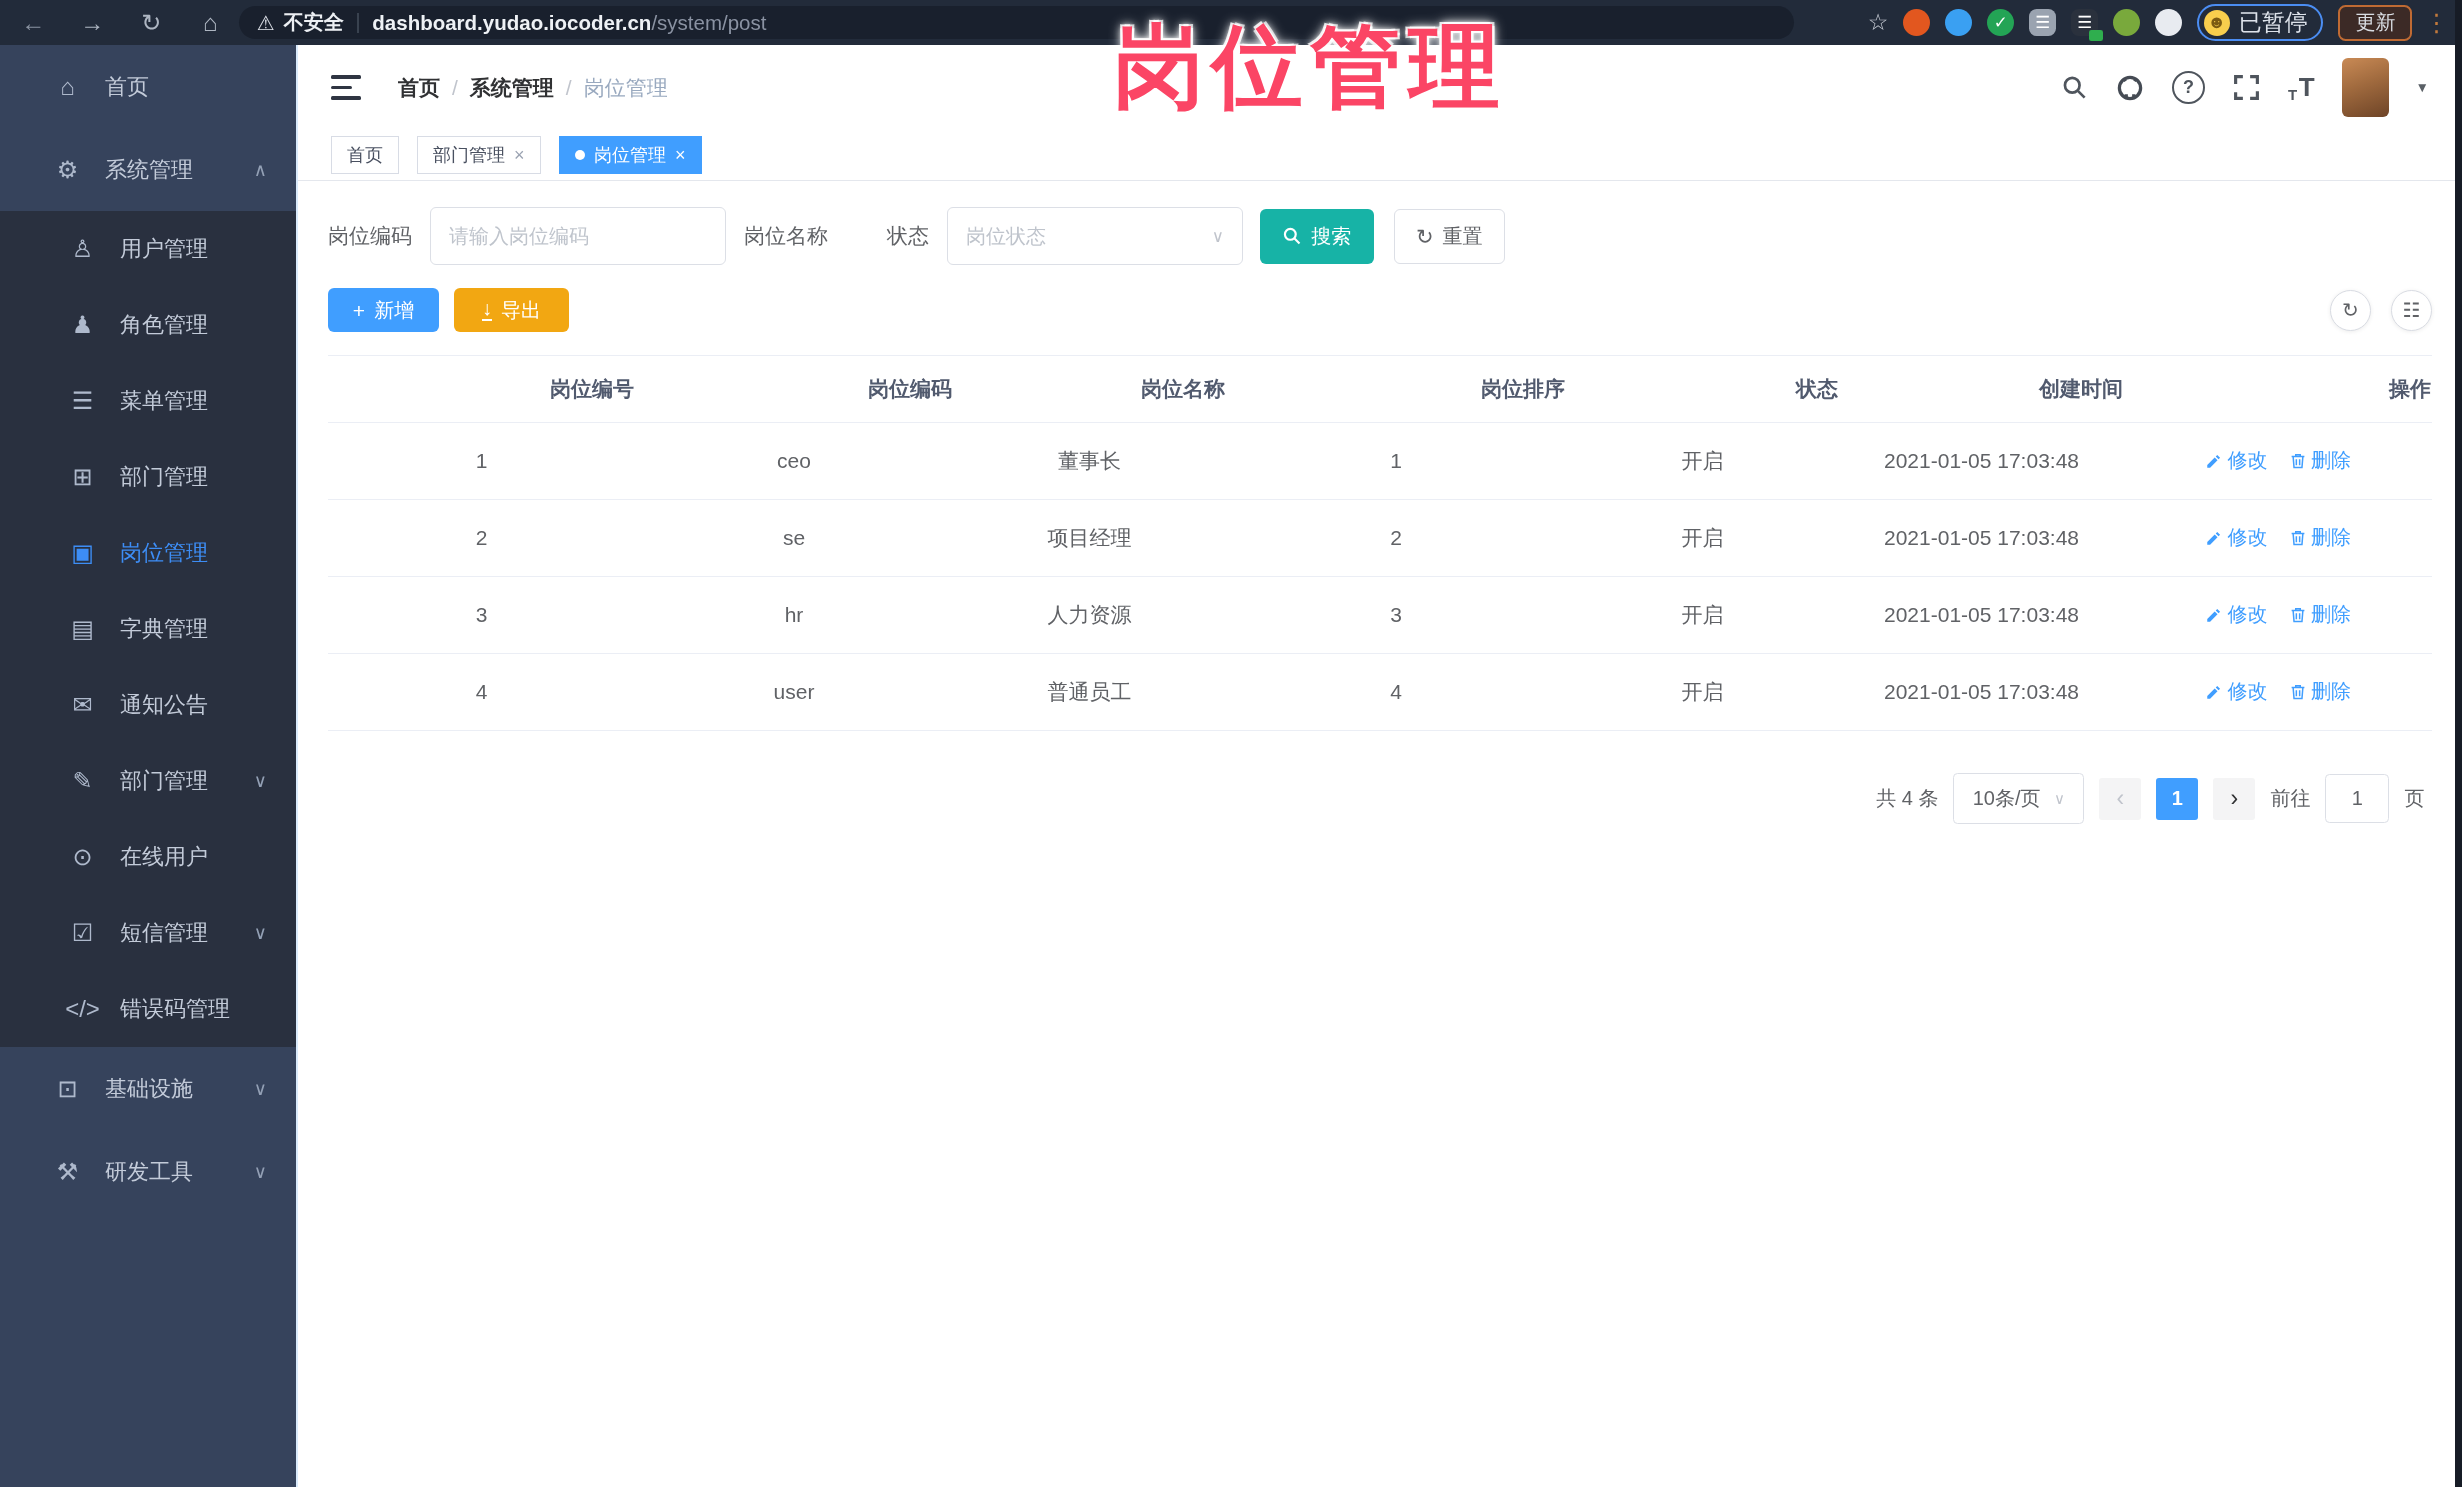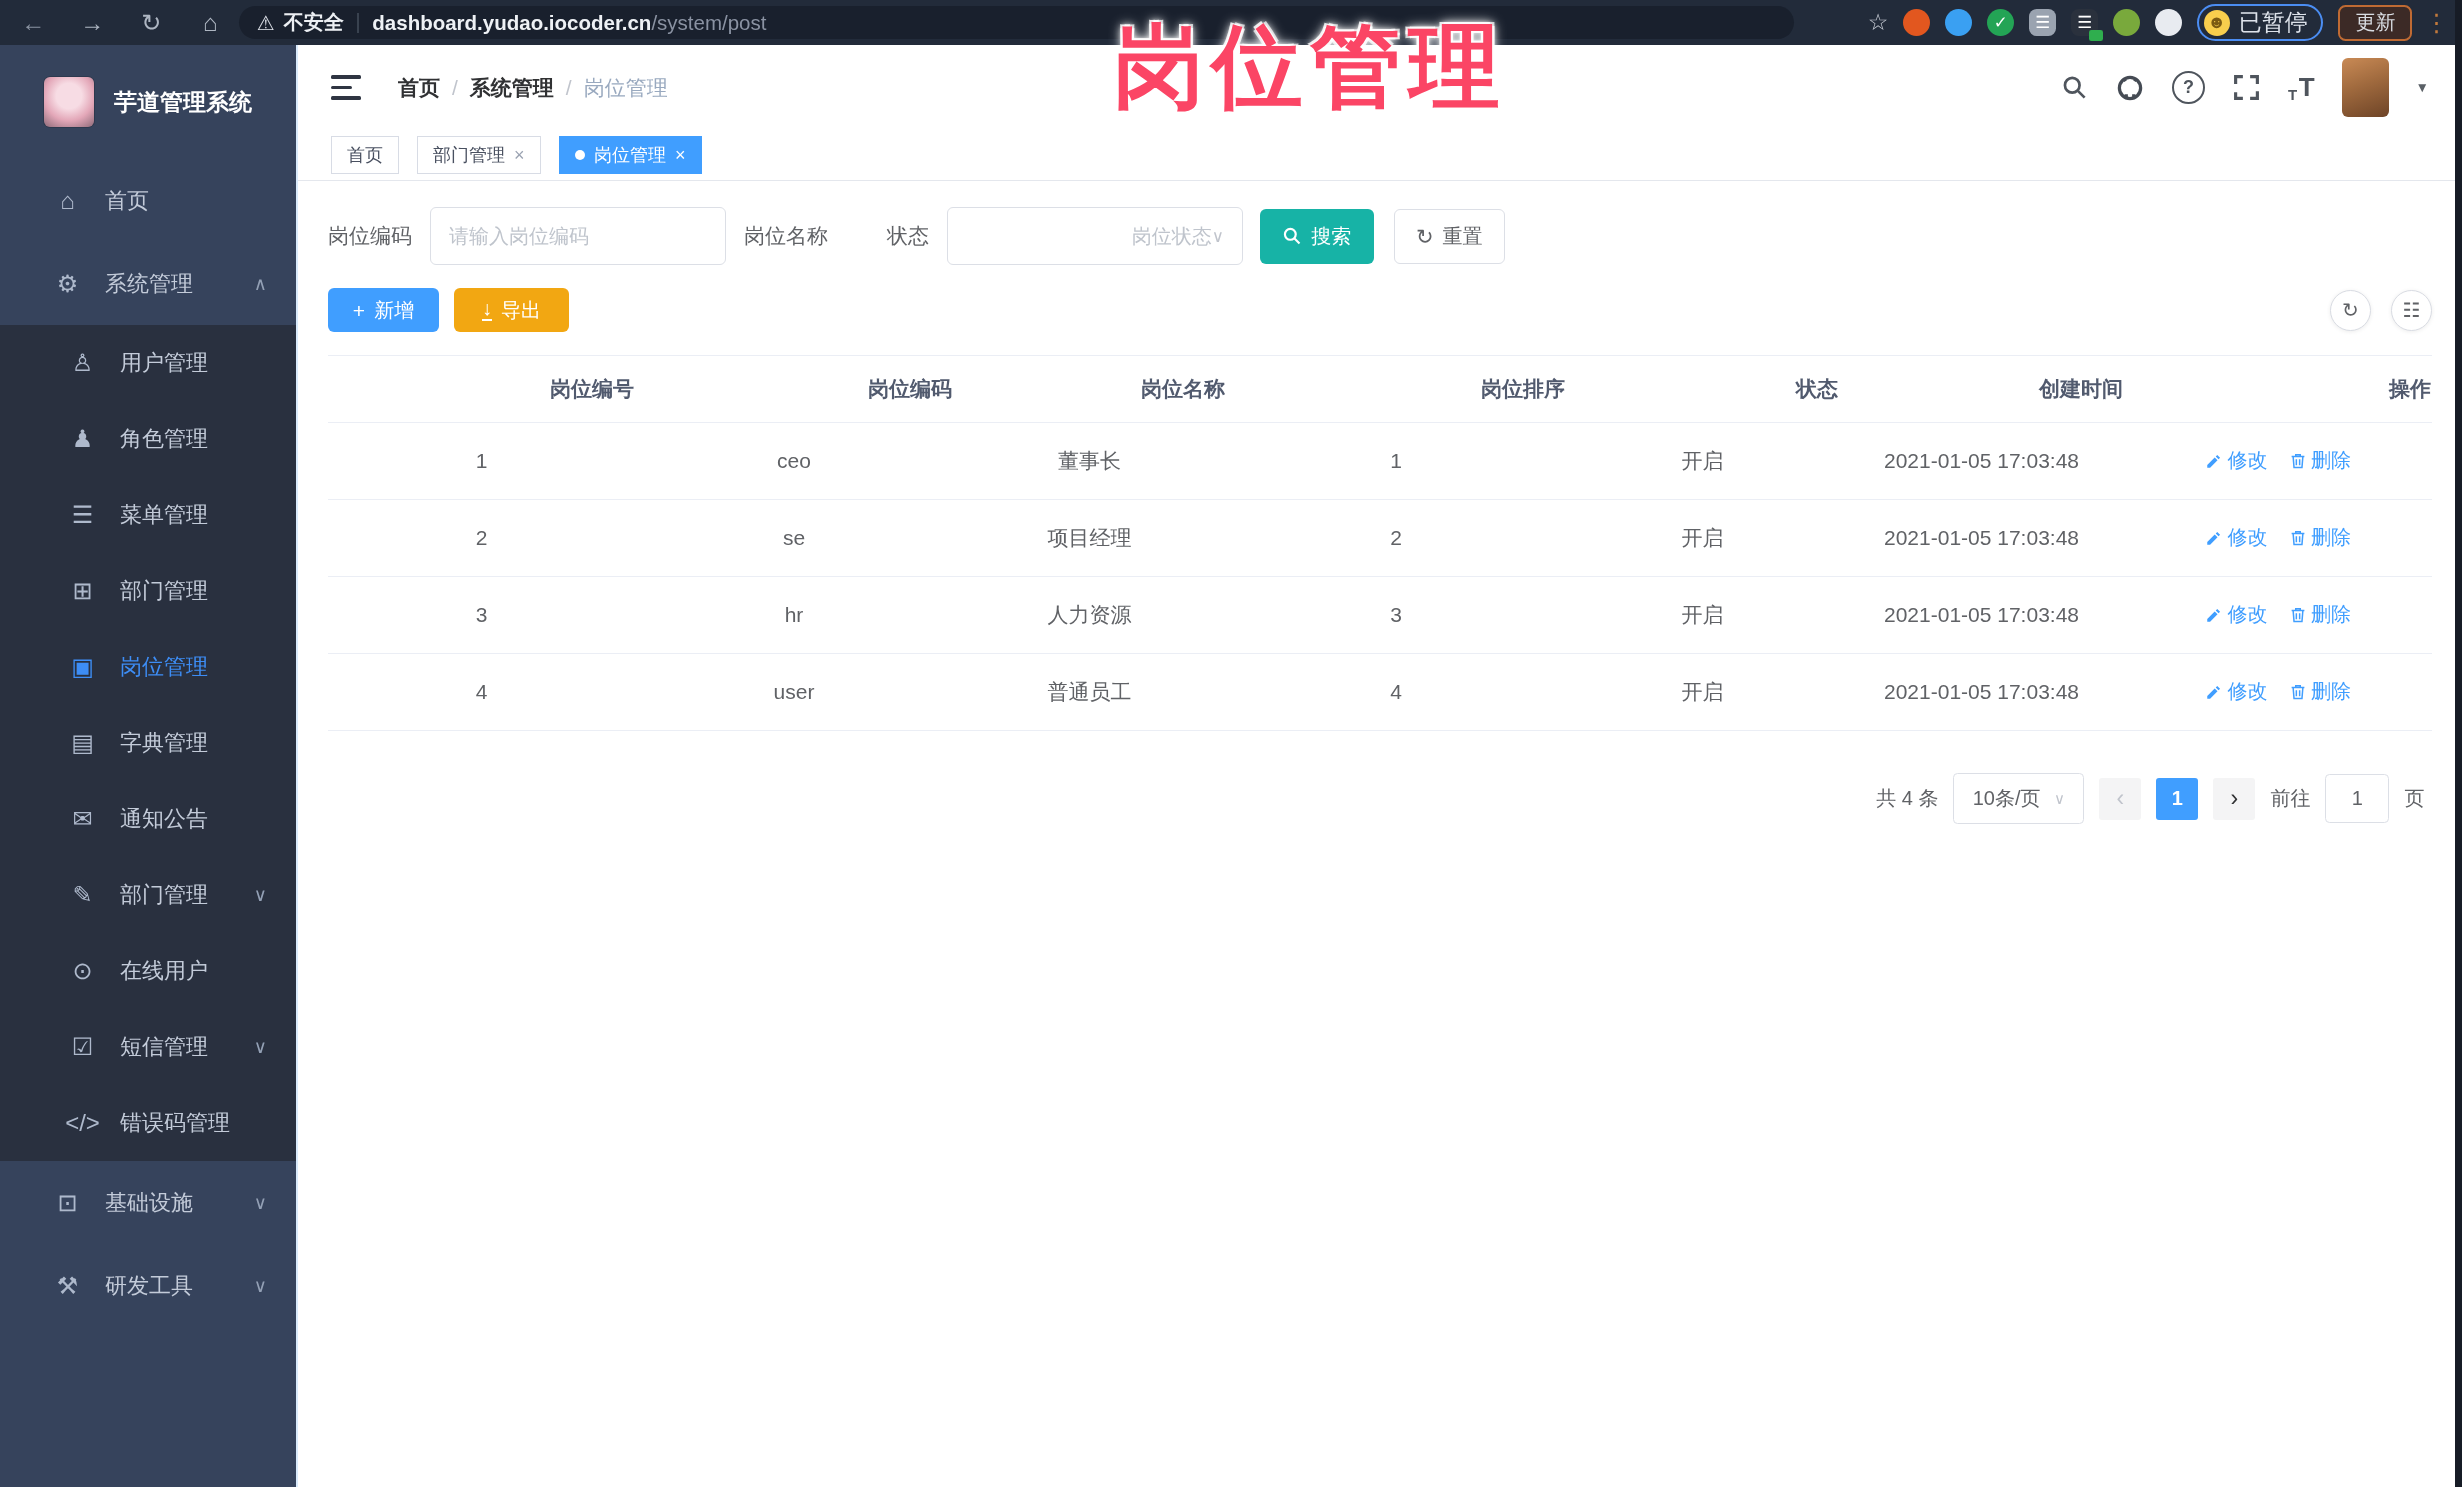--- a/index.html
+++ b/index.html
@@ -71,21 +71,21 @@
   .tag.active{background:#409eff;border-color:#409eff;color:#fff;}
   .tag.active .dot{display:block;}
   .tag.active .close{color:#fff;}
 
   
   .content{flex:1;padding:0 30px;position:relative;}
   .filter-row{margin-top:26px;display:flex;align-items:center;}
   .flabel{font-size:21px;color:#606266;white-space:nowrap;}
   .finput{height:58px;border:0.8px solid #dcdfe6;border-radius:6px;box-sizing:border-box;font-size:20px;color:#606266;padding:0 18px;outline:none;font-family:inherit;}
   .finput::placeholder{color:#bfc4cc;}
-  .fselect{height:58px;border:0.8px solid #dcdfe6;border-radius:6px;box-sizing:border-box;display:flex;align-items:center;justify-content:flex-end;padding:0 18px;cursor:pointer;}
+  .fselect{height:58px;border:0.8px solid #dcdfe6;border-radius:6px;box-sizing:border-box;display:flex;align-items:center;justify-content:space-between;padding:0 18px;cursor:pointer;}
   .fselect .ph{font-size:20px;color:#bfc4cc;}
   .fselect .sv{font-size:16.7px;color:#c0c4cc;}
   .btn{display:inline-flex;align-items:center;justify-content:center;gap:9px;border-radius:6px;font-size:20px;cursor:pointer;box-sizing:border-box;white-space:nowrap;}
   .btn-search{width:114px;height:55px;background:#17b3a6;color:#fff;margin-left:16.7px;}
   .btn-reset{width:111px;height:55px;background:#fff;border:0.8px solid #dcdfe6;color:#606266;margin-left:20px;}
   .glyph-ico{font-size:21px;line-height:1;}
 
   .action-row{margin-top:23px;display:flex;align-items:center;}
   .btn-add{width:111px;height:44px;background:#409eff;color:#fff;}
   .btn-export{width:115px;height:44px;background:#f2a712;color:#fff;margin-left:15px;}
@@ -150,24 +150,20 @@
         <span class="chip-txt">已暂停</span>
       </span>
       <span class="update-btn">更新</span>
       <span class="bdots">⋮</span>
     </div>
   </div>
 
   <div class="app">
 
     <div class="sidebar">
-      <div class="logo-row">
-        <span class="logo-img"></span>
-        <span class="logo-title">芋道管理系统</span>
-      </div>
       <div id="menu-top">
           <div class="mi">
             <span class="mico">⌂</span>
             <span>首页</span>
           </div>
           <div class="mi">
             <span class="mico">⚙</span>
             <span>系统管理</span>
             <span class="chev">∧</span>
           </div>

